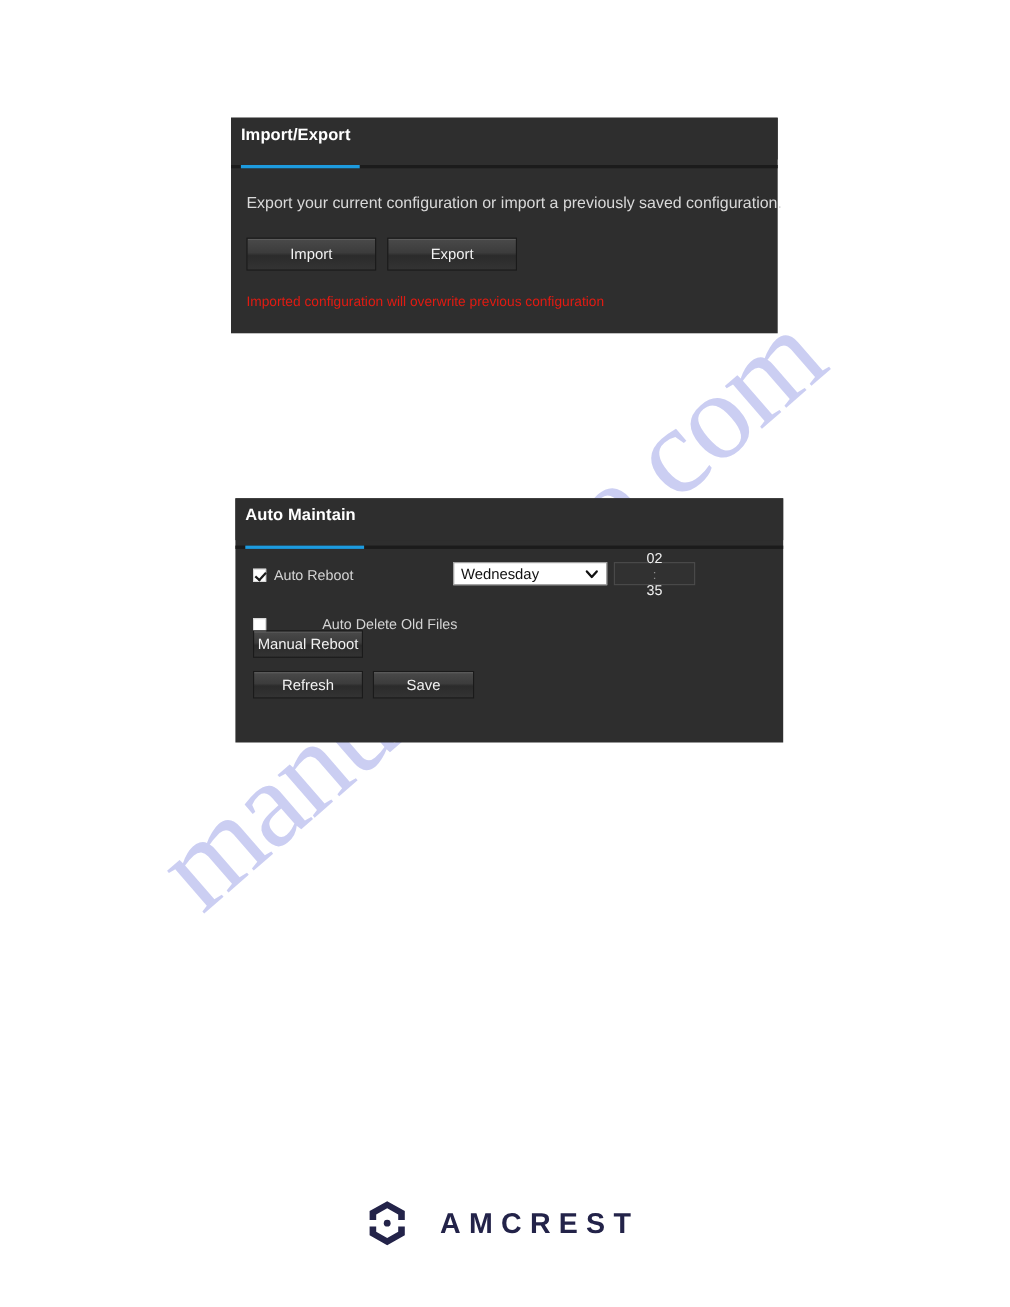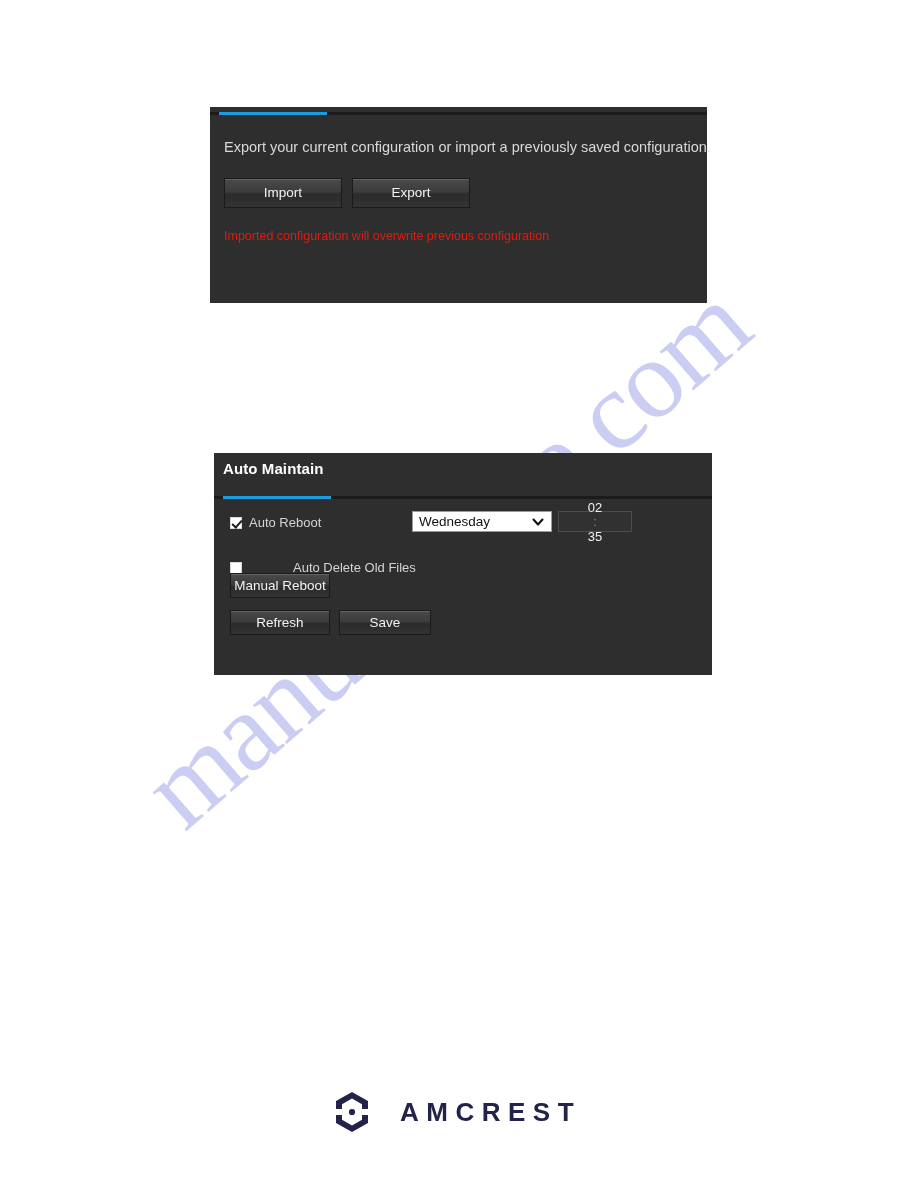--- a/index.html
+++ b/index.html
@@ -212,20 +212,23 @@
 </style>
 </head>
 <body>
 
 <div id="watermark">
   <div class="wm-text">manualshive.com</div>
 </div>
 
 <div class="panel" id="panel-import-export" style="left:210px; top:107px; width:497px; height:196px;">
 
+  <div class="panel-header">
+    <div class="panel-title">Import/Export</div>
+  </div>
 
   <div class="panel-divider">
     <div class="panel-accent"></div>
   </div>
 
   <div class="panel-body">
 
     <div class="desc-text" style="left:14px; top:24px;">Export your current configuration or import a previously saved configuration.</div>
 
     <button class="btn" style="left:14px; top:63px; width:118px; height:30px;">Import</button>

